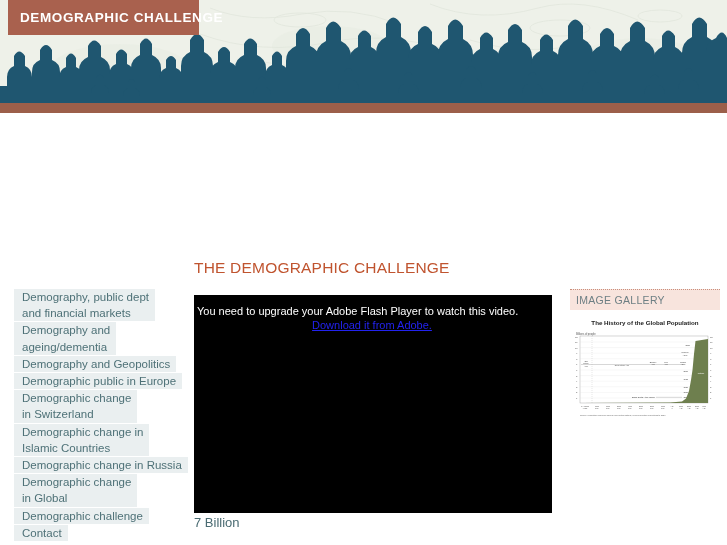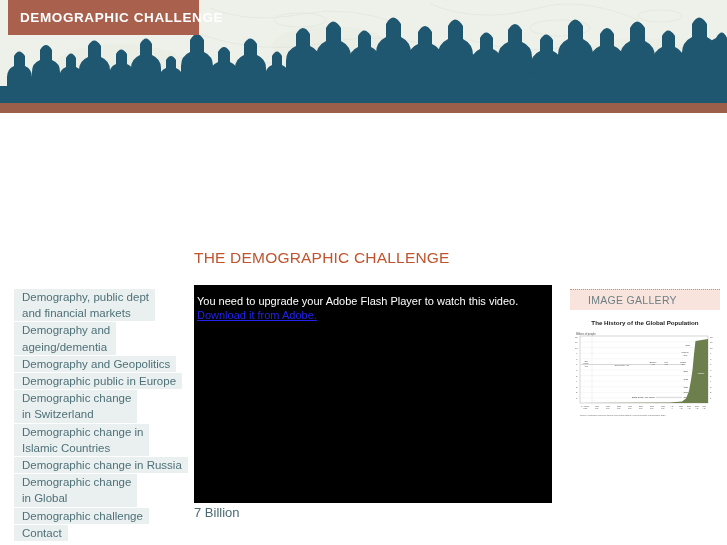--- a/index.html
+++ b/index.html
@@ -84,21 +84,21 @@
     white-space: nowrap;
   }
   .nav-item + .nav-item {
     margin-top: 1px;
   }
 
   
   .content {
     position: absolute;
     left: 194px;
-    top: 135px;
+    top: 145px;
     width: 358px;
   }
   .page-title {
     color: #c0542f;
     font-size: 15.5px;
     line-height: 19px;
     letter-spacing: 0.2px;
     margin: 0 0 18px 0;
     font-weight: normal;
     font-family: "Liberation Sans", sans-serif;
@@ -120,20 +120,21 @@
     line-height: 14px;
     font-family: "Liberation Sans", sans-serif;
   }
   .flash-link {
     color: #2222ee;
     text-decoration: underline;
     display: block;
     font-size: 11px;
     line-height: 14px;
     cursor: pointer;
+    text-align: center;
   }
   .video-caption {
     margin-top: 3px;
     font-size: 13px;
     line-height: 14px;
     color: #4a6b72;
     font-family: "Liberation Sans", sans-serif;
   }
 
   
@@ -142,21 +143,21 @@
     left: 570px;
     top: 176px;
     width: 150px;
   }
   .gallery-head {
     background: #f8e4dd;
     border-top: 1px dotted #c98e7c;
     color: #6d7f84;
     font-size: 10.5px;
     letter-spacing: 0.3px;
-    padding: 4px 0 4px 18px;
+    padding: 4px 0 4px 6px;
     font-family: "Liberation Sans", sans-serif;
   }
   .gallery-thumb {
     margin-top: 9px;
     width: 150px;
     background: #ffffff;
   }
   .thumb-title {
     text-align: center;
     font-size: 6.2px;

